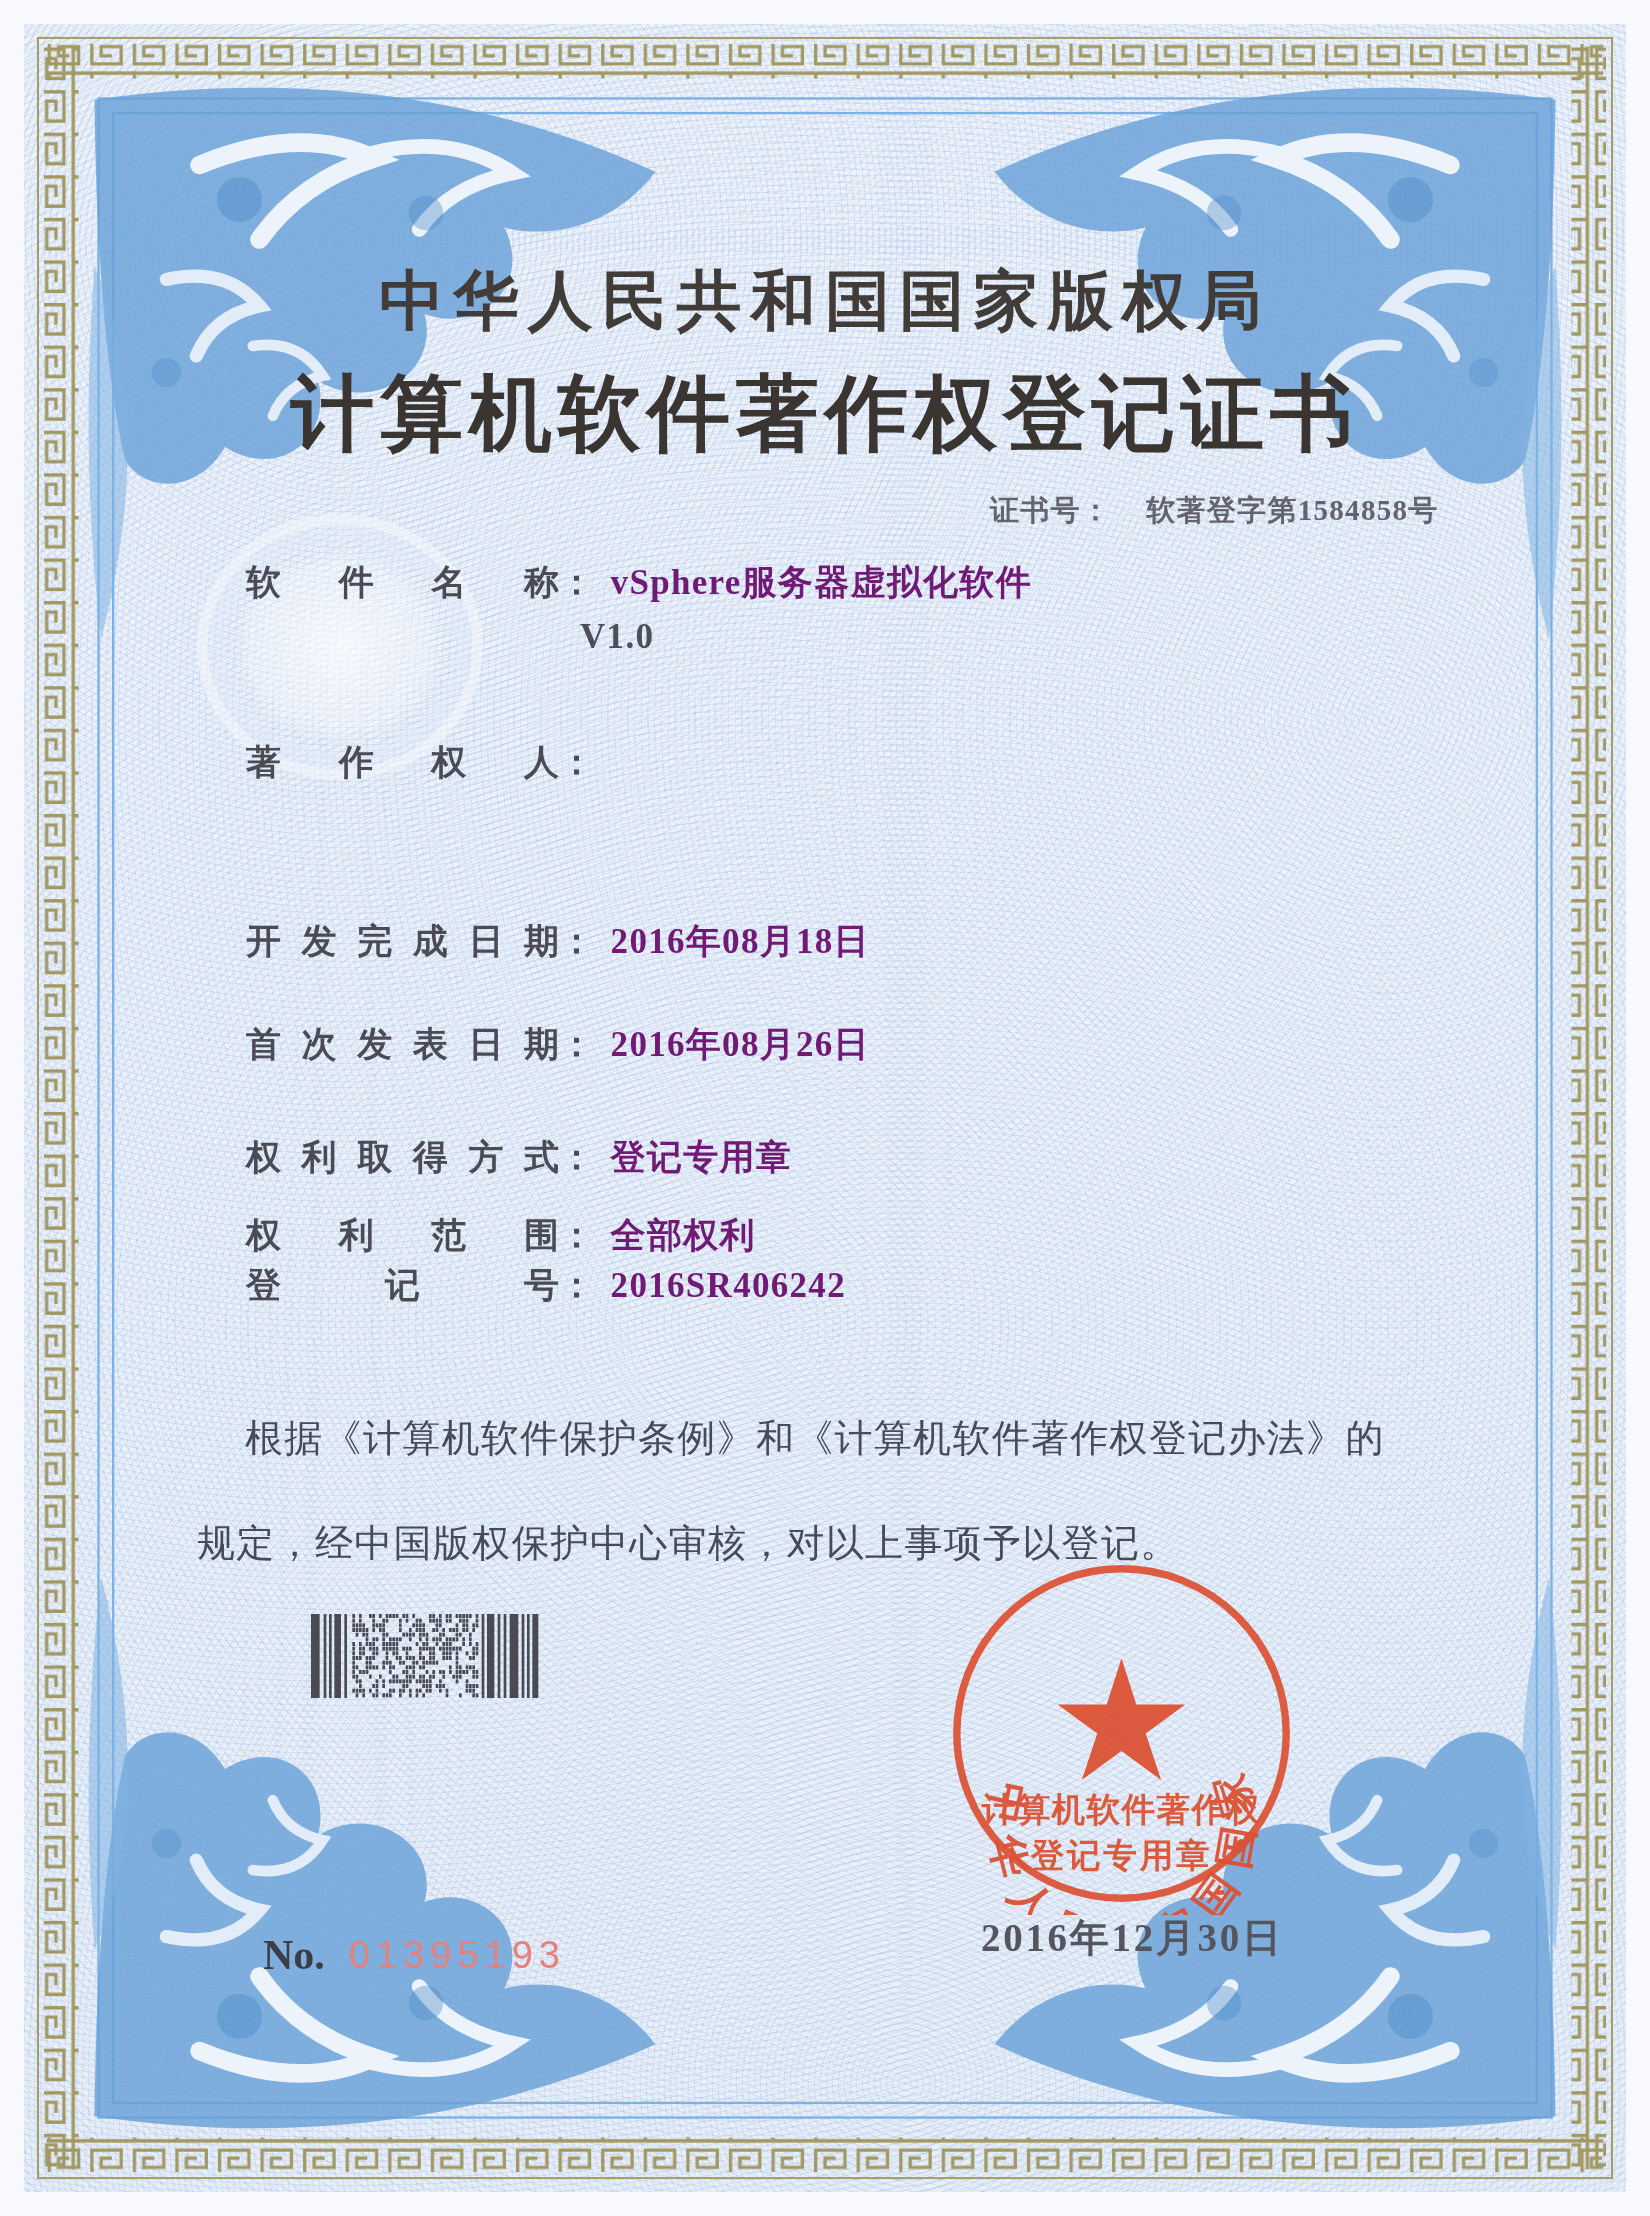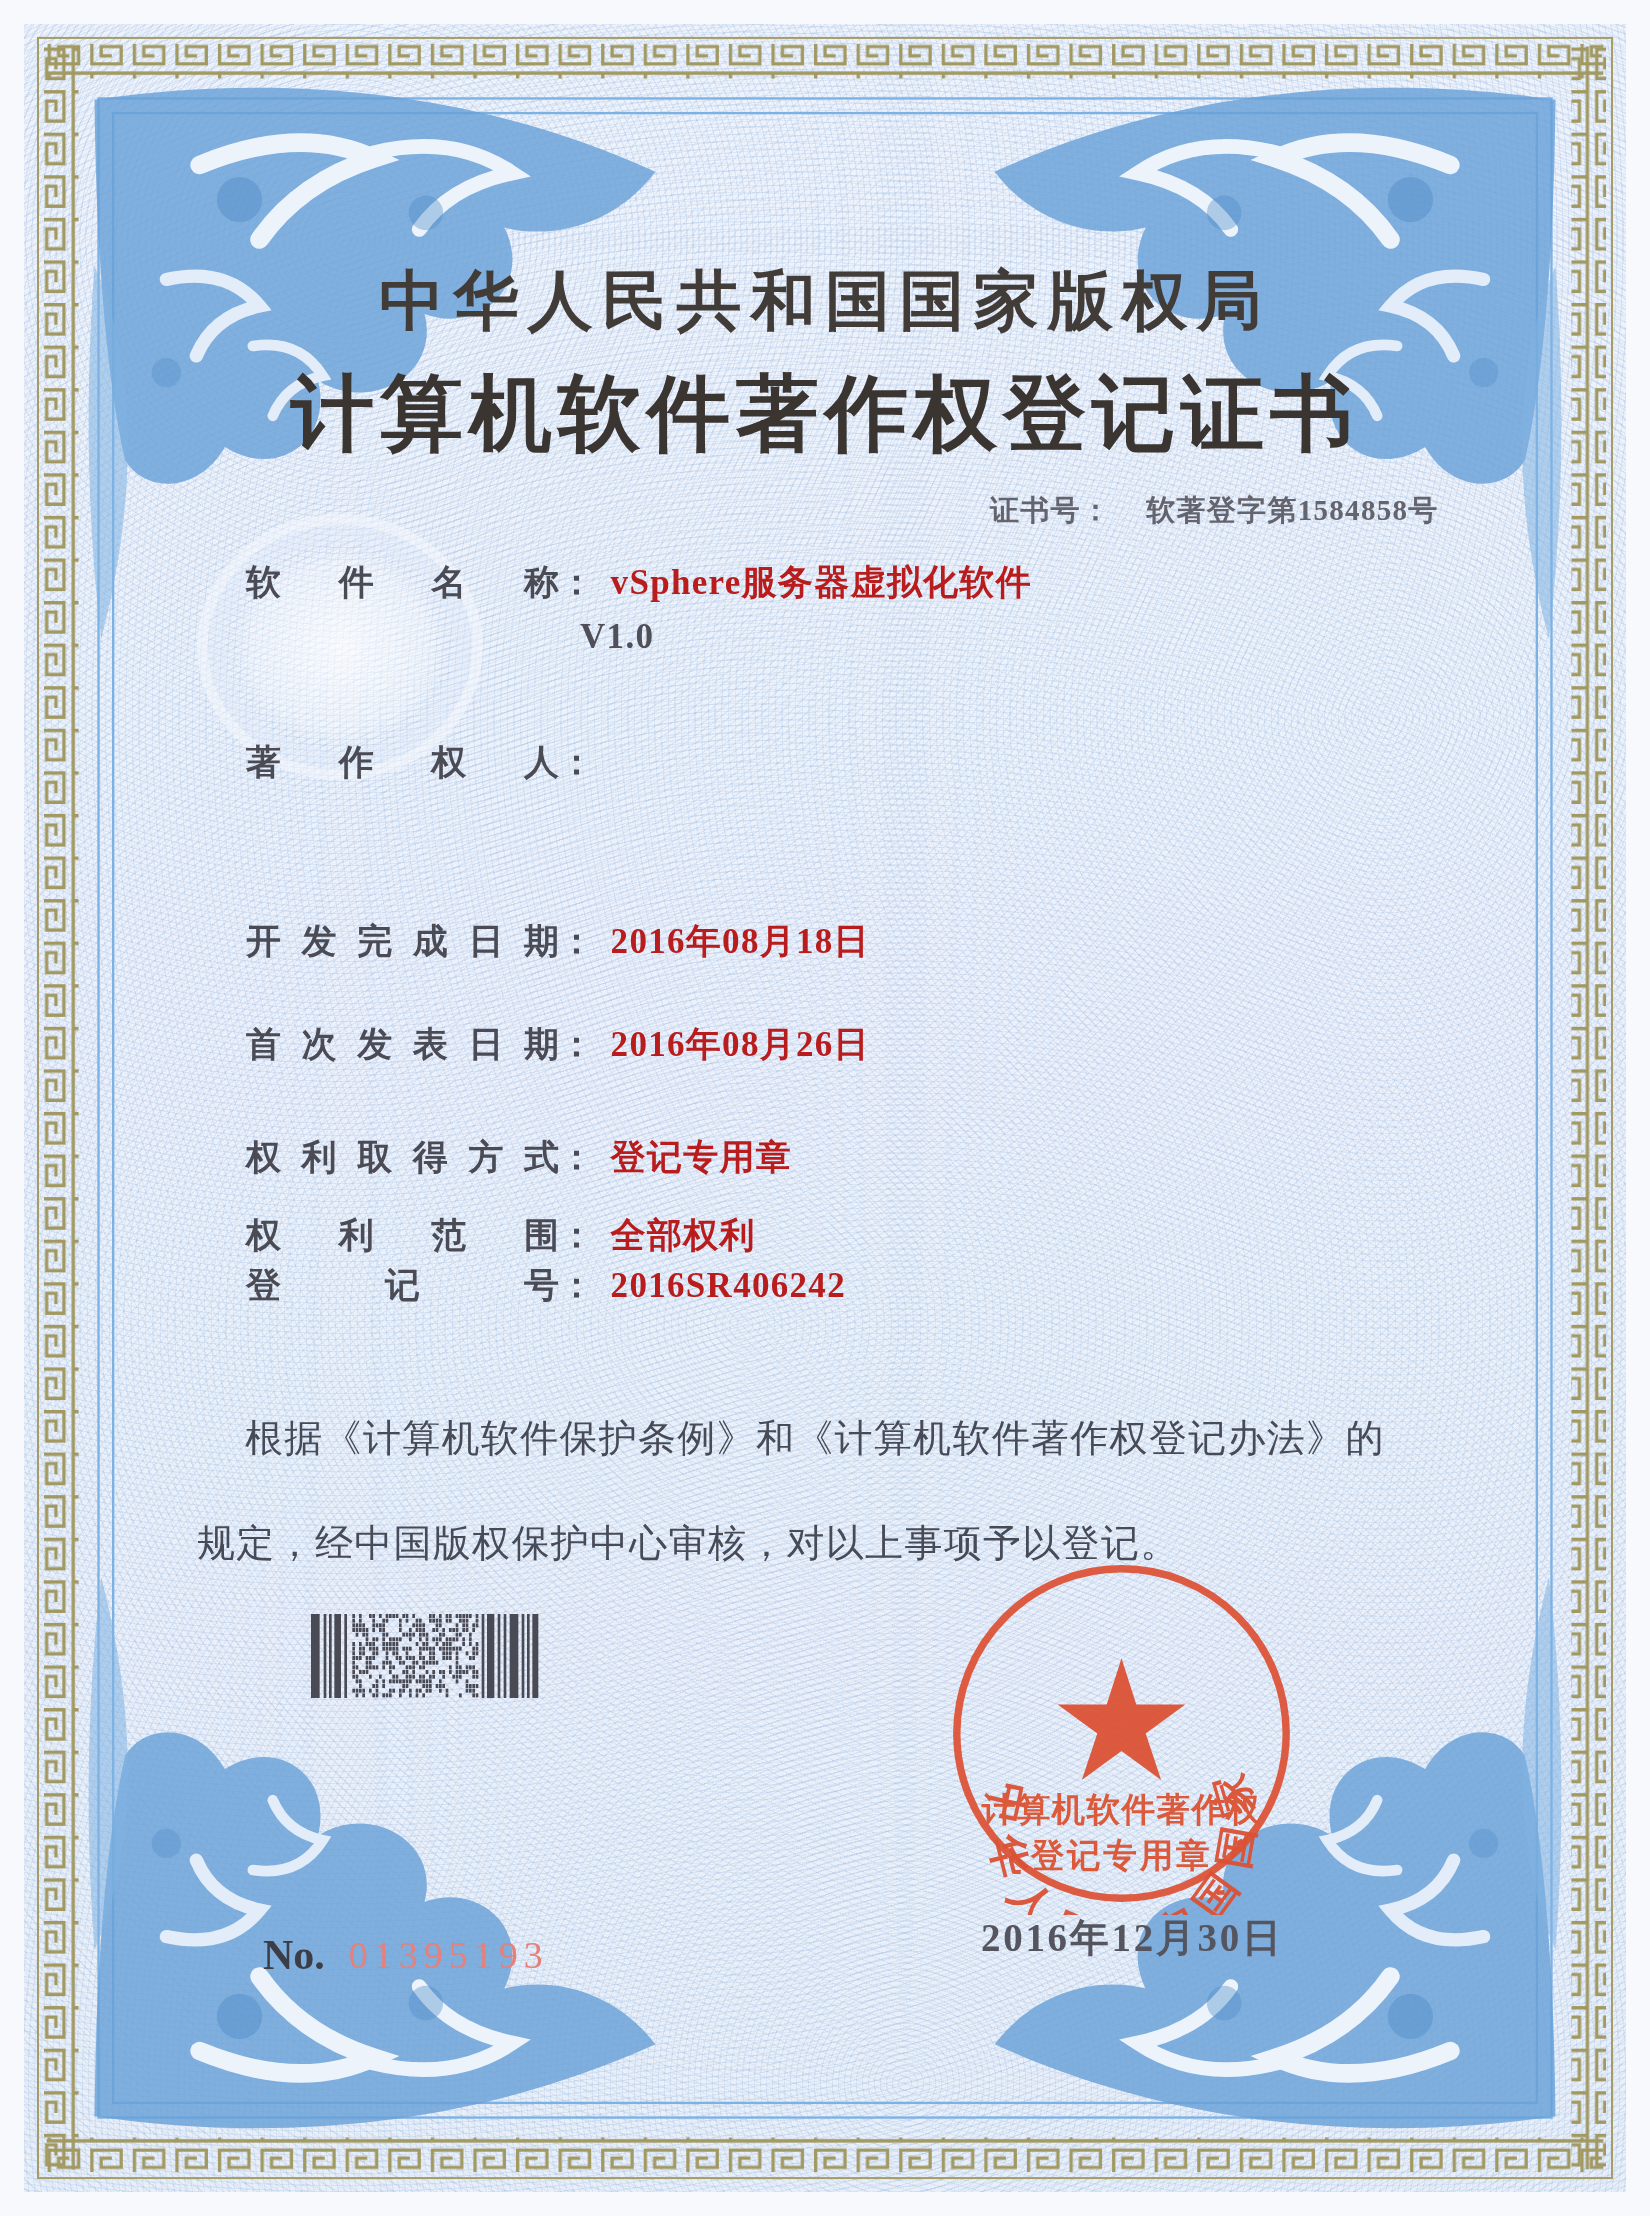--- a/index.html
+++ b/index.html
@@ -28,30 +28,30 @@
   }
   .t-center{position:absolute;left:0;right:0;text-align:center;white-space:nowrap;}
   .title1{top:257px;font-size:65px;font-weight:700;letter-spacing:9.3px;color:#413c38;}
   .title2{top:359px;font-size:83px;font-weight:800;letter-spacing:6px;color:#3a3531;}
   .certno{position:absolute;left:990px;top:491px;font-size:29px;color:#64646e;letter-spacing:1.3px;white-space:nowrap;font-weight:600;}
   .certno .v{margin-left:35px;}
   .row{position:absolute;left:200px;display:flex;align-items:center;white-space:nowrap;
        font-size:35px;font-weight:600;color:#4b4b55;padding-left:46px;}
   .row .lab{display:inline-block;width:313px;text-align:justify;text-align-last:justify;}
   .row .colon{width:33px;}
-  .row .val{margin-left:18.6px;color:#b91c1c;letter-spacing:1.3px;}
+  .row .val{margin-left:18.6px;color:#701a75;letter-spacing:1.3px;}
   .vline2{position:absolute;left:564px;top:617px;font-size:35px;font-weight:600;color:#4f4f59;letter-spacing:1.3px;margin-left:16px;}
   .para{position:absolute;font-size:38px;font-weight:500;color:#474b57;letter-spacing:1.3px;white-space:nowrap;}
   .para1{left:245px;top:1413px;}
   .para2{left:197px;top:1518px;}
   .seal-wrap{position:absolute;left:940px;top:1552px;width:363px;height:363px;}
   .seal-date{position:absolute;left:981px;top:1911px;font-size:39px;color:#55555f;letter-spacing:2.7px;font-weight:600;white-space:nowrap;}
   .no-line{position:absolute;left:263px;top:1931px;white-space:nowrap;}
   .no-line .no-lab{font-size:42px;color:#3d3d45;font-weight:600;}
-  .no-line .no-val{font-size:38px;color:#e5807a;font-family:Liberation Serif, serif;
+  .no-line .no-val{font-size:38px;color:#e5807a;font-family:Liberation Sans, sans-serif;
                    letter-spacing:6px;margin-left:24px;position:relative;top:-1.3px;}
   .barcode{position:absolute;left:311px;top:1614px;}
 </style>
 </head>
 <body>
 
 <div class="bg"></div>
 
 <svg class="frame-svg" width="1650" height="2216" viewBox="0 0 2480 3331">
   <defs>

